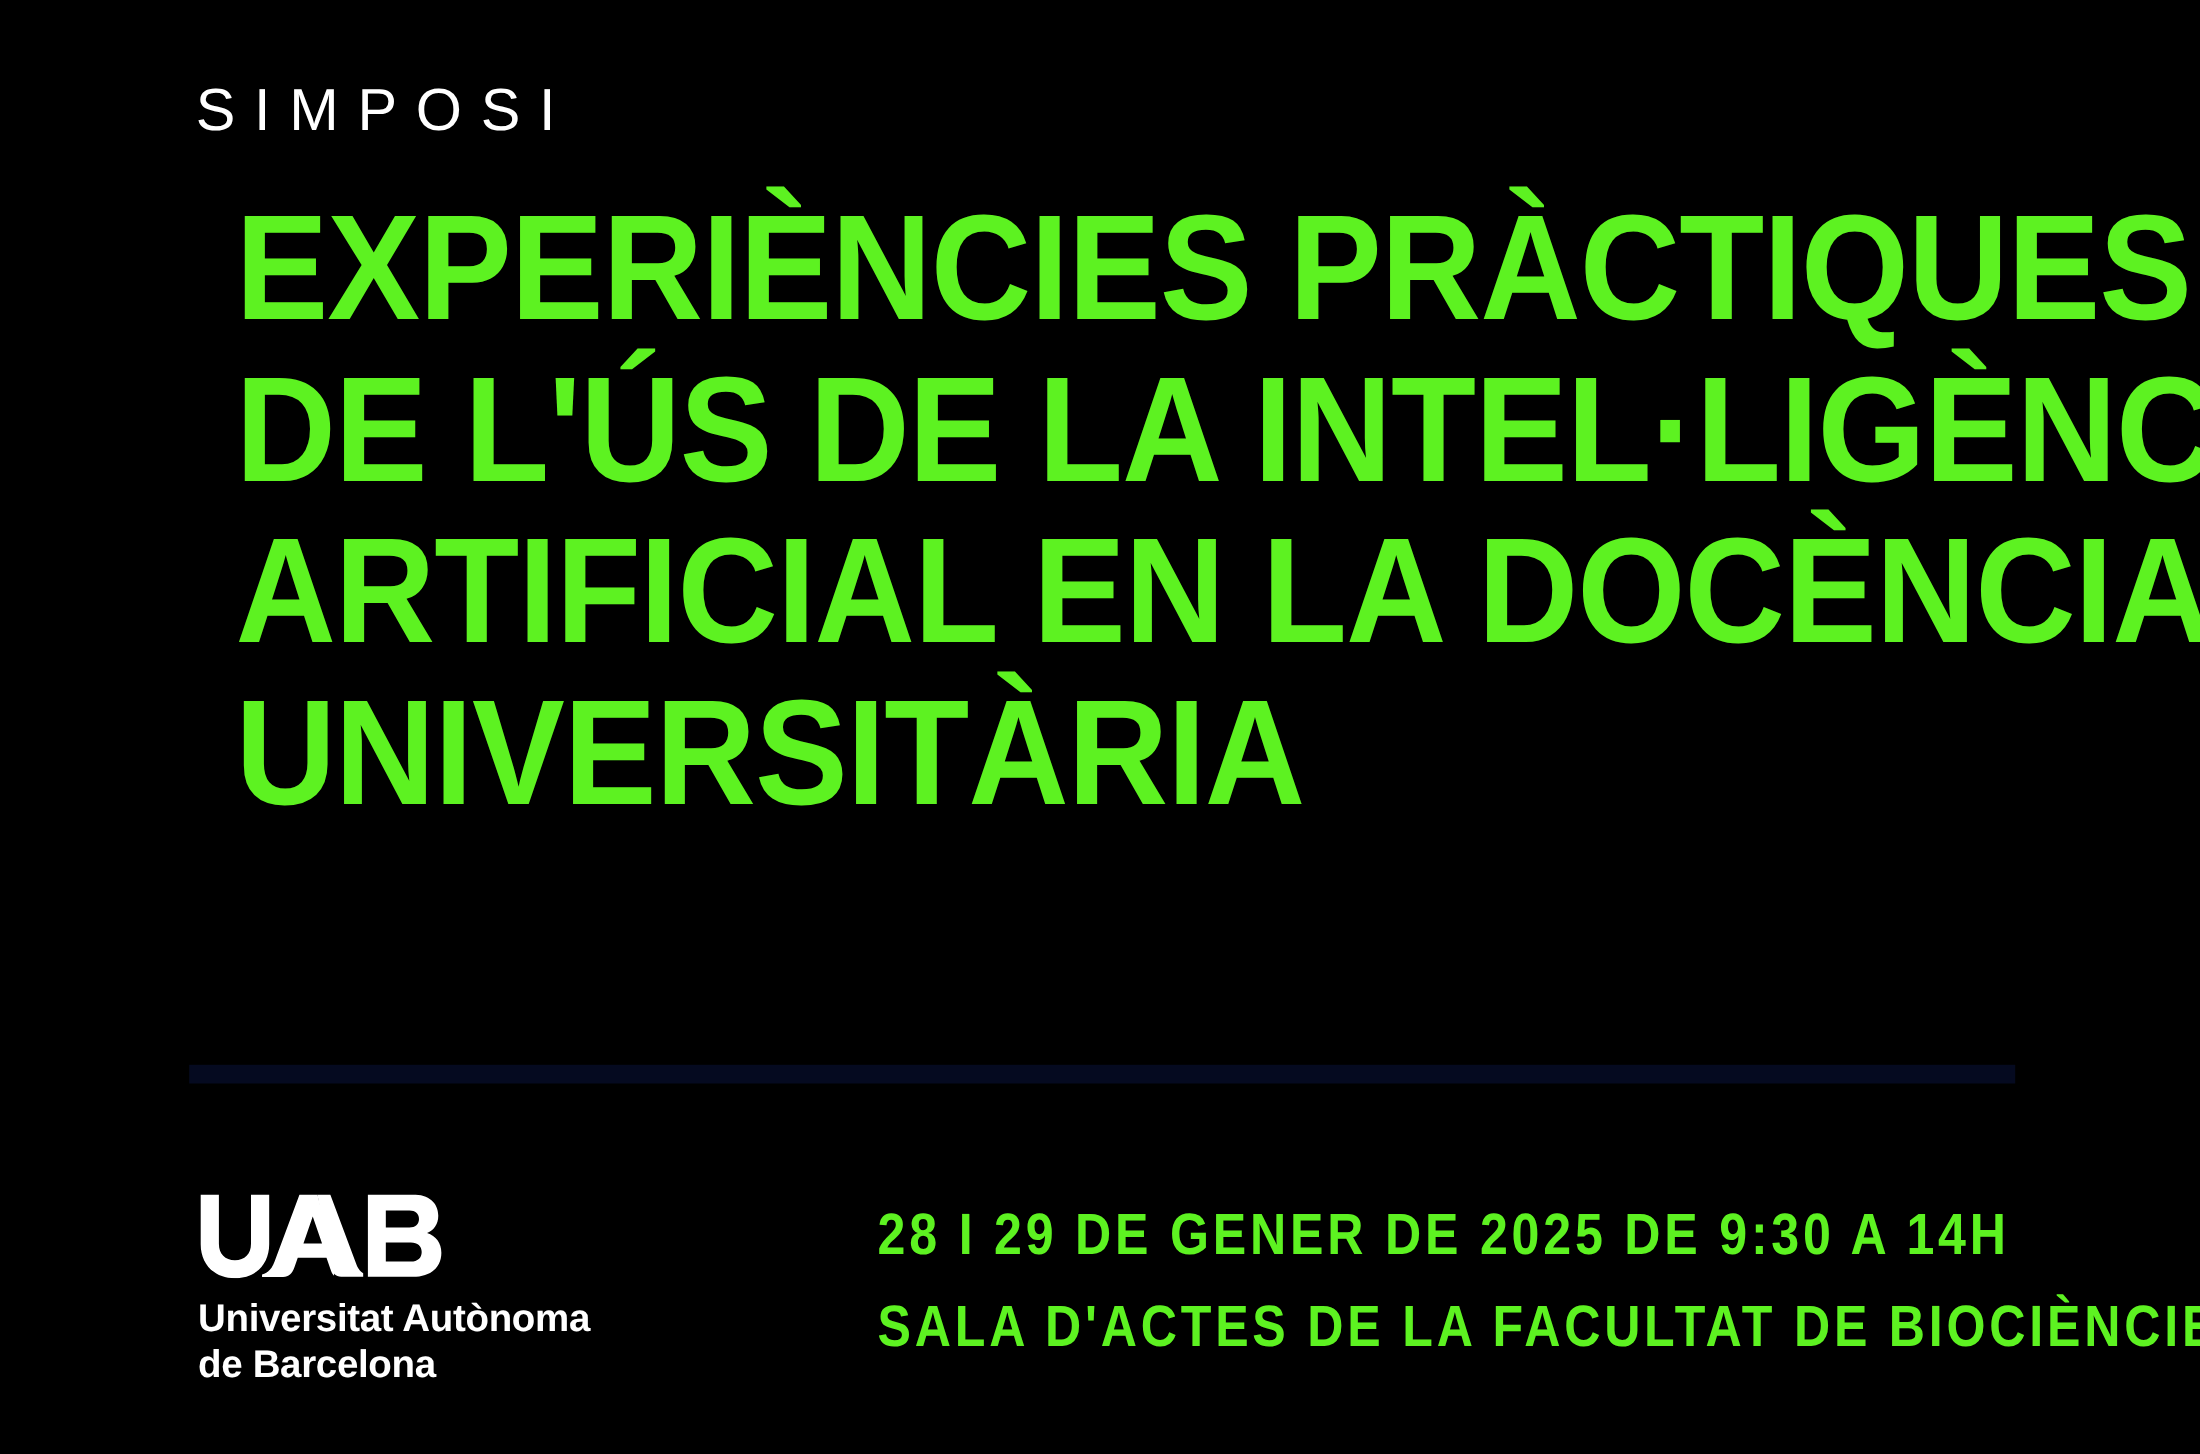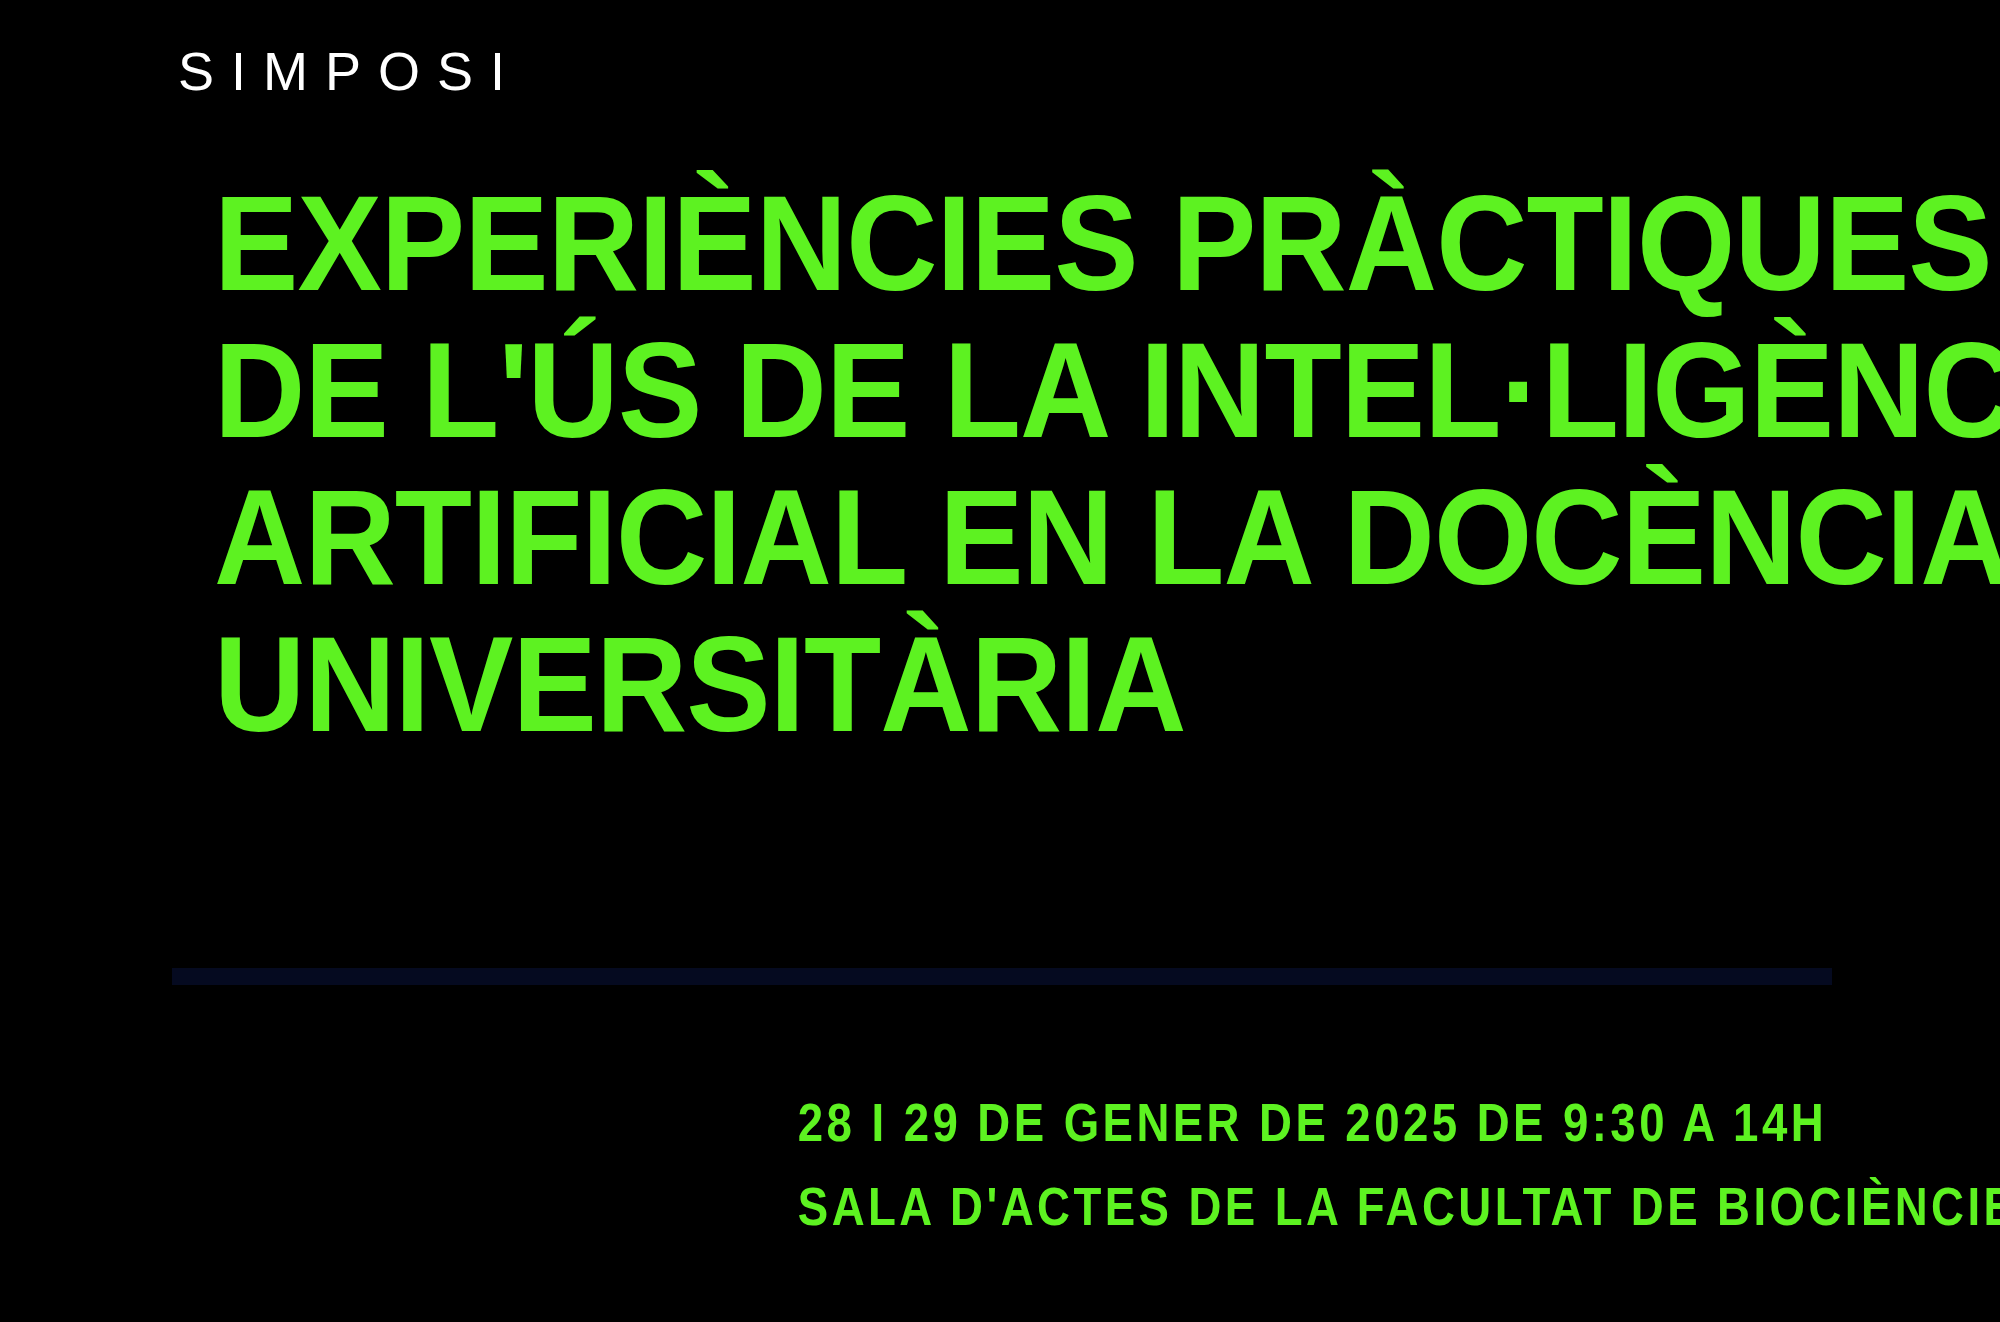--- a/index.html
+++ b/index.html
@@ -17,21 +17,21 @@
     height: 1322px;
     background: #000000;
     overflow: hidden;
     box-sizing: border-box;
   }
 
   
   .kicker {
     position: absolute;
     left: 178px;
-    top: 44px;
+    top: 73px;
     color: #ffffff;
     font-family: "Liberation Sans", sans-serif;
     font-weight: 400;
     font-size: 54px;
     letter-spacing: 17px;
     line-height: 1;
     white-space: nowrap;
   }
 
   
@@ -120,19 +120,33 @@
 
   <div class="title-block">
     <div class="title-line l1">EXPERIÈNCIES PRÀCTIQUES</div>
     <div class="title-line l2">DE L'ÚS DE LA INTEL·LIGÈNCIA</div>
     <div class="title-line l3">ARTIFICIAL EN LA DOCÈNCIA</div>
     <div class="title-line l4">UNIVERSITÀRIA</div>
   </div>
 
   <div class="divider"></div>
 
+  <div class="logo-block">
+    <svg class="logo-uab" viewBox="0 0 196 62" xmlns="http://www.w3.org/2000/svg" aria-hidden="true">
+
+      <path fill="#ffffff" d="M2 0 h13.5 v36.5 c0 7.6 4.6 12.2 11.9 12.2 c7.3 0 11.9 -4.6 11.9 -12.2 V0 H52.8 v36.8 c0 14.9 -10.2 25.2 -25.4 25.2 C12.2 62 2 51.7 2 36.8 Z"></path>
+
+      <path fill="#ffffff" d="M88.6 0 H75.3 L56.8 49.6 c-1.9 5.1 -4.6 8.4 -9.3 9.6 l0 2.0 h14.0 c5.6 0 8.3 -2.3 10.1 -7.5 l2.4 -6.9 h21.3 l3.4 9.9 c0.6 1.7 1.3 2.7 2.2 3.4 l0 -9.9 Z M78.2 36.3 l6.9 -20.1 l6.9 20.1 Z"></path>
+
+      <path fill="#ffffff" d="M88.6 0 h9.5 l19.2 51.3 c1.1 3.0 2.7 5.8 5.2 7.0 l0 2.7 h-14.7 c-5.5 0 -8.0 -2.4 -9.7 -7.3 Z"></path>
+
+      <path fill="#ffffff" d="M126 0 h33.2 c11.9 0 19.0 6.2 19.0 15.7 c0 6.0 -3.0 10.6 -8.3 12.8 c6.6 2.1 10.6 7.4 10.6 14.6 c0 11.1 -8.1 17.9 -21.2 17.9 H126 Z M139.3 24.4 h17.5 c4.4 0 7.1 -2.4 7.1 -6.3 c0 -3.9 -2.7 -6.3 -7.1 -6.3 h-17.5 Z m0 25.3 h18.6 c5.0 0 8.0 -2.7 8.0 -7.1 c0 -4.4 -3.0 -7.1 -8.0 -7.1 h-18.6 Z"></path>
+    </svg>
+    <div class="logo-name">Universitat Autònoma
+de Barcelona</div>
+  </div>
 
   <div class="event-block">
     <div class="event-line line-1">28 I 29 DE GENER DE 2025 DE 9:30 A 14H</div>
     <div class="event-line line-2">SALA D'ACTES DE LA FACULTAT DE BIOCIÈNCIES</div>
   </div>
 
 </div>
 
 </body></html>

